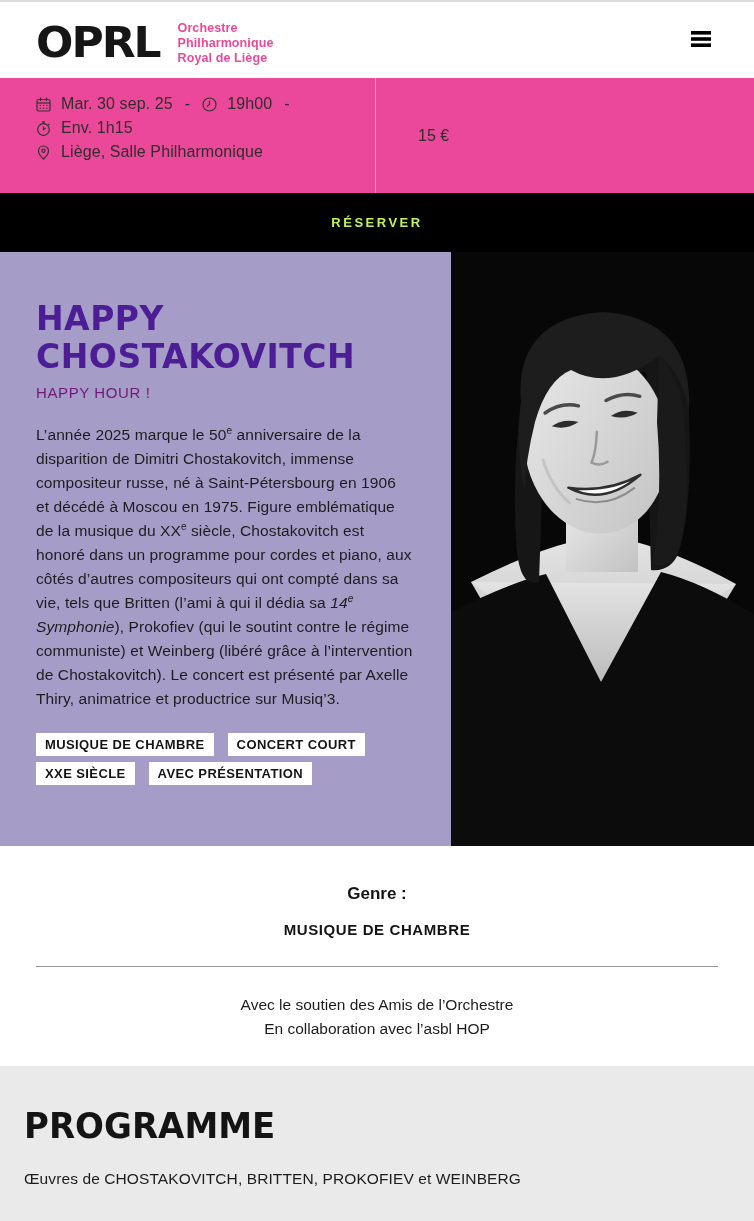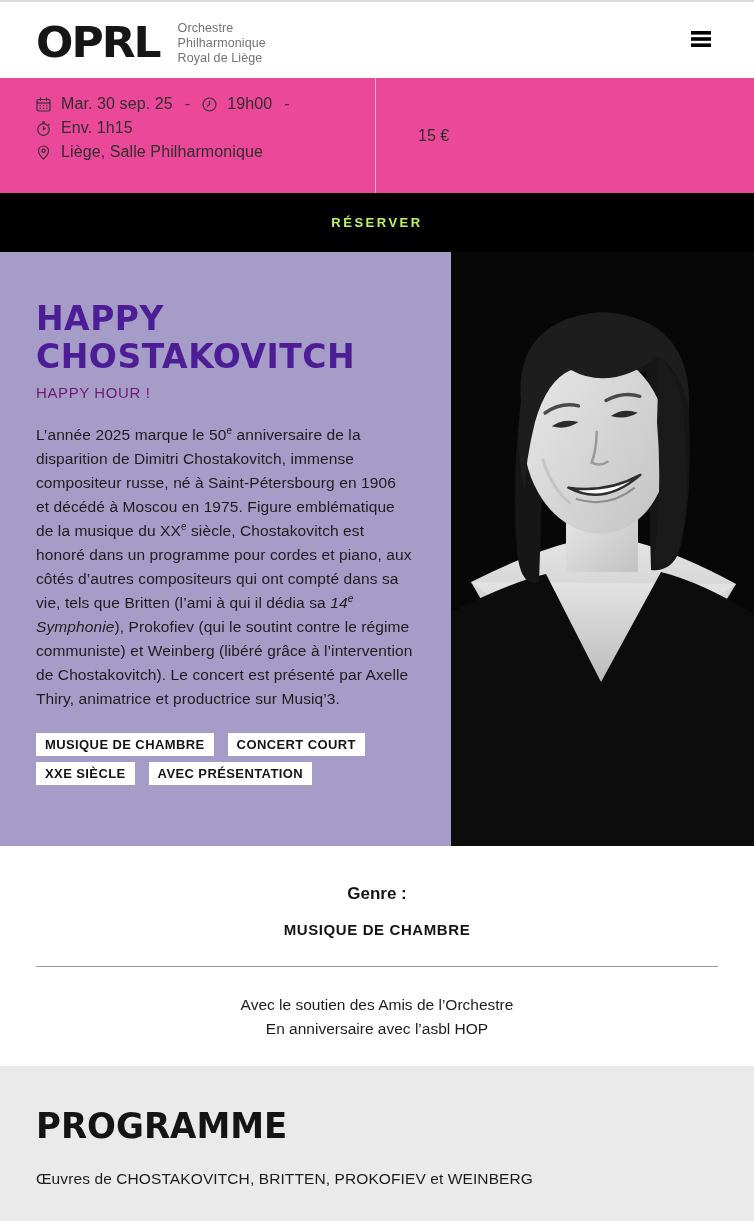--- a/index.html
+++ b/index.html
@@ -7,21 +7,21 @@
         font-family:"Liberation Sans","DejaVu Sans",sans-serif;color:#1d1d1d;background:#fff;
         border-top:2px solid #dcdcdc;box-sizing:border-box;}
 
   
   .site-header{height:76px;background:#fff;display:flex;align-items:center;
                justify-content:space-between;padding:0 36px;box-sizing:border-box;}
   .logo-group{display:flex;align-items:flex-start;gap:18px;cursor:pointer;margin-top:7px;}
   .logo-main{font-family:"DejaVu Sans","Liberation Sans",sans-serif;font-weight:800;
              font-size:44px;letter-spacing:-2px;line-height:1;color:#161616;
              transform:scaleY(.95);}
-  .logo-wordmark{font-size:12.5px;font-weight:400;line-height:1.22;color:#737373;letter-spacing:.1px;}
+  .logo-wordmark{font-size:12.5px;font-weight:700;line-height:1.22;color:#ec4899;letter-spacing:.1px;}
   .menu-btn{background:none;border:none;padding:6px;cursor:pointer;display:flex;}
 
   
   .info-bar{height:115px;background:#ec4899;display:flex;}
   .info-left{width:376px;box-sizing:border-box;border-right:1px solid #b9b9c6;
              padding:14px 0 0 36px;}
   .info-row{display:flex;align-items:center;height:24px;margin-bottom:0;color:#2e2e2e;
             font-size:16px;letter-spacing:.1px;}
   .info-row .ico{width:15px;height:15px;margin-right:10px;flex:0 0 auto;display:block;}
   .dash{margin:0 12px;color:#2e2e2e;}
@@ -55,21 +55,21 @@
   
   .genre-section{height:220px;background:#fff;text-align:center;padding-top:38px;
                  box-sizing:border-box;}
   .genre-label{font-size:17px;font-weight:700;color:#141414;}
   .genre-value{font-size:15px;font-weight:700;letter-spacing:.6px;color:#141414;margin-top:17px;}
   .genre-divider{border:none;border-top:1px solid #9a9a9a;margin:28px 36px 0 36px;}
   .support-lines{margin-top:26px;font-size:15.5px;line-height:24px;color:#1d1d1d;}
 
   
   .programme-section{height:155px;background:#eaeaea;box-sizing:border-box;
-                     padding:42px 36px 0 36px;}
+                     padding:42px 36px 0 24px;}
   .programme-title{font-family:"DejaVu Sans","Liberation Sans",sans-serif;font-weight:800;
                    font-size:34px;letter-spacing:0;color:#141414;margin:0;line-height:1;
                    transform:scaleY(1.05);transform-origin:left top;display:inline-block;}
   .programme-works{margin-top:28px;font-size:15.5px;color:#1d1d1d;letter-spacing:.1px;}
 </style>
 </head>
 <body>
 
 <div class="page">
 
@@ -201,21 +201,21 @@
       </svg>
     </div>
   </div>
 
   <div class="genre-section">
     <div class="genre-label">Genre :</div>
     <div class="genre-value">MUSIQUE DE CHAMBRE</div>
     <hr class="genre-divider">
     <div class="support-lines">
         <div>Avec le soutien des Amis de l’Orchestre</div>
-        <div>En anniversaire avec l’asbl HOP</div>
+        <div>En collaboration avec l’asbl HOP</div>
       </div>
   </div>
 
   <div class="programme-section">
     <h2 class="programme-title">PROGRAMME</h2>
     <div class="programme-works">Œuvres de CHOSTAKOVITCH, BRITTEN, PROKOFIEV et WEINBERG</div>
   </div>
 
 </div>
 

